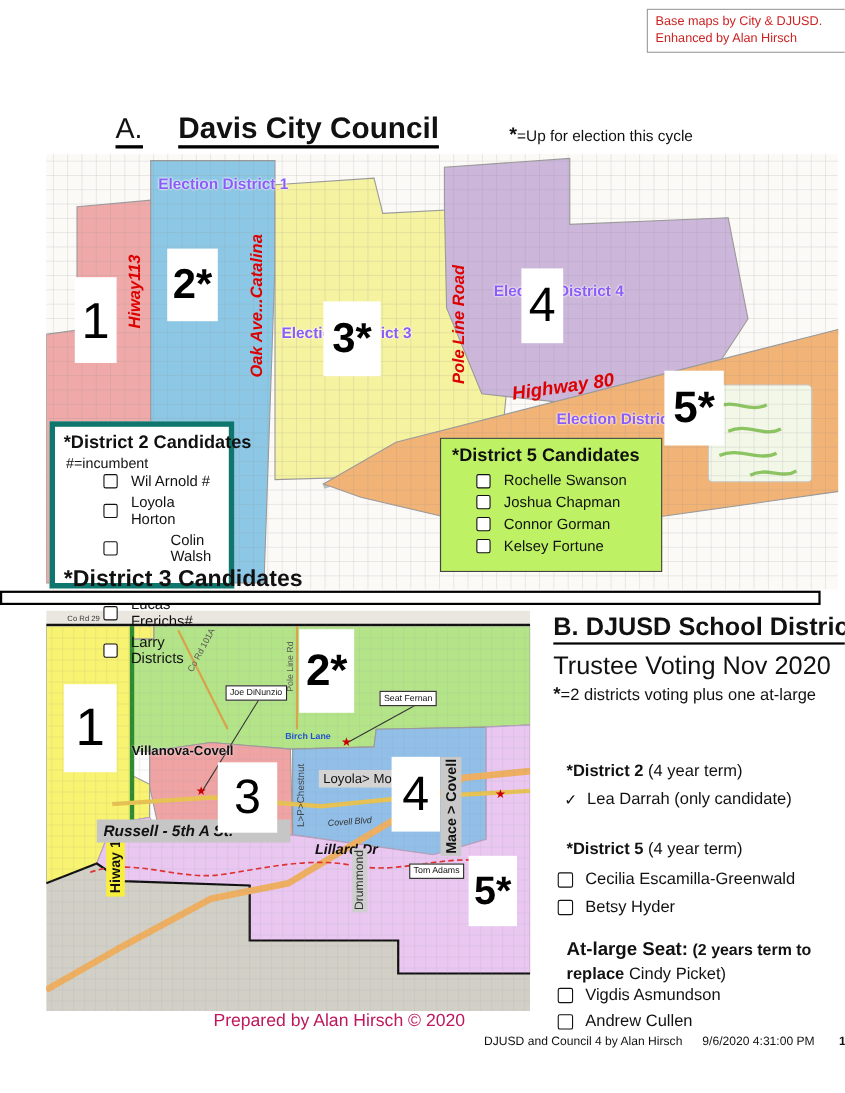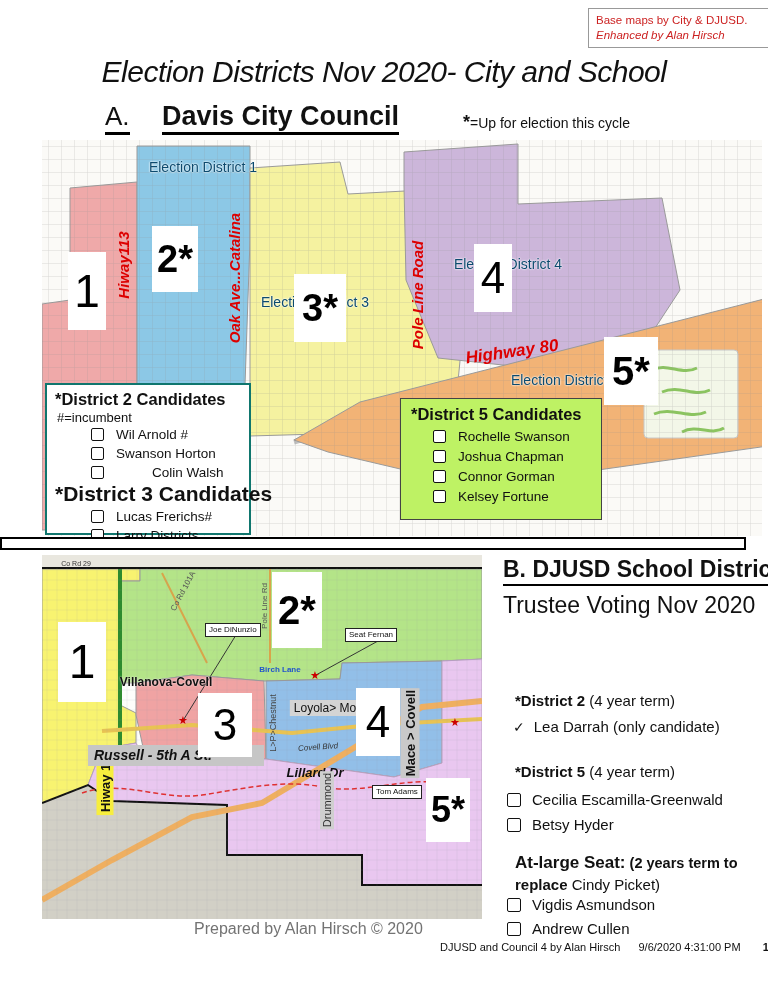--- a/index.html
+++ b/index.html
@@ -2,43 +2,42 @@
 <html><head>
 <meta charset="utf-8">
 <style>
   html,body{margin:0;padding:0;}
   #page{position:relative;width:768px;height:994px;background:#ffffff;overflow:hidden;
         font-family:"Liberation Sans", sans-serif;color:#111;}
   .abs{position:absolute;}
   .vlabel{position:absolute;transform:translate(-50%,-50%) rotate(-90deg);white-space:nowrap;}
   .clabel{position:absolute;transform:translate(-50%,-50%);white-space:nowrap;}
   .redroad{color:#dd0000;font-weight:bold;font-style:italic;}
-  .orangelab{color:#0c4a6e;font-weight:normal;font-size:14px;text-shadow:0 0 2px #fff,0 0 2px #fff;}
+  .orangelab{color:#8b5cf6;font-weight:bold;font-size:14px;text-shadow:0 0 2px #fff,0 0 2px #fff;}
   .numbox{position:absolute;background:#fff;display:flex;align-items:center;justify-content:center;
           color:#000;z-index:3;line-height:1;}
   .cb{display:inline-block;width:11px;height:11px;border:1.7px solid #111;border-radius:2px;
       background:#fff;flex:none;}
   .crow{display:flex;align-items:center;gap:12px;}
   .callout{position:absolute;background:#fff;border:1px solid #222;font-size:8px;padding:0 3px;
            line-height:12px;white-space:nowrap;z-index:4;}
   .star{position:absolute;color:#cc0000;font-size:11px;line-height:11px;z-index:3;}
   .ul{border-bottom:3px solid #000;padding-bottom:1px;}
   svg{display:block;}
 </style>
 </head>
 <body>
 
 <div id="page">
 
   <div class="abs" style="left:588px;top:8px;width:168px;border:1px solid #999;padding:4px 7px;background:#fff;z-index:5;">
     <div style="font-size:11.5px;color:#cc2222;line-height:15px;">Base maps by City &amp; DJUSD.</div>
-    <div style="font-size:11.5px;color:#cc2222;line-height:15px;font-style:italic;">Enhanced by Alan Hirsch</div>
-  </div>
-
-  <div class="abs" style="left:0;top:55px;width:768px;text-align:center;font-size:30px;font-style:italic;letter-spacing:-0.5px;">Election Districts Nov 2020- City and School</div>
+    <div style="font-size:11.5px;color:#cc2222;line-height:15px;">Enhanced by Alan Hirsch</div>
+  </div>
+
 
   <div class="abs" style="left:105px;top:101px;font-size:26px;">
     <span class="ul">A.</span>
     <span style="display:inline-block;width:18px;"></span>
     <span class="ul" style="font-weight:bold;font-size:27px;">Davis City Council</span>
   </div>
   <div class="abs" style="left:463px;top:112px;font-size:14px;">
     <span style="font-weight:bold;font-size:18px;">*</span><span>=Up for election this cycle</span>
   </div>
 
@@ -73,49 +72,49 @@
     <div class="vlabel redroad" style="left:192px;top:138px;font-size:15px;z-index:2;">Oak Ave...Catalina</div>
     <div class="vlabel redroad" style="left:375px;top:155px;font-size:15px;z-index:2;">Pole Line Road</div>
     <div class="clabel redroad" style="left:470px;top:212px;font-size:17px;transform:translate(-50%,-50%) rotate(-8deg);z-index:2;">Highway 80</div>
 
     <div class="numbox" style="left:26px;top:112px;width:38px;height:78px;font-size:46px;">1</div>
     <div class="numbox" style="left:110px;top:86px;width:46px;height:66px;font-size:38px;font-weight:bold;">2*</div>
     <div class="numbox" style="left:252px;top:134px;width:52px;height:68px;font-size:38px;font-weight:bold;">3*</div>
     <div class="numbox" style="left:432px;top:104px;width:38px;height:68px;font-size:44px;">4</div>
     <div class="numbox" style="left:562px;top:197px;width:54px;height:68px;font-size:40px;font-weight:bold;">5*</div>
 
-    <div class="abs" style="left:3px;top:243px;width:206px;height:152px;background:#fff;border:2px solid #0f766e;padding:5px 8px;box-sizing:border-box;z-index:5;">
+    <div class="abs" style="left:3px;top:243px;width:168px;height:152px;background:#fff;border:5px solid #0f766e;padding:5px 8px;box-sizing:border-box;z-index:5;">
       <div style="font-size:16.5px;font-weight:bold;white-space:nowrap;">*District 2 Candidates</div>
       <div style="font-size:13px;margin:1px 0 2px 2px;">#=incumbent</div>
       <div class="crow" style="margin:2px 0 0 36px;font-size:13.5px;">
           <span class="cb"></span>
           <span>Wil Arnold #</span>
         </div>
       <div class="crow" style="margin:4px 0 0 36px;font-size:13.5px;">
           <span class="cb"></span>
-          <span>Swanson Horton</span>
+          <span>Loyola Horton</span>
         </div>
       <div class="crow" style="margin:4px 0 0 36px;font-size:13.5px;gap:48px;">
           <span class="cb"></span>
           <span>Colin Walsh</span>
         </div>
       <div style="font-size:21px;font-weight:bold;margin-top:2px;white-space:nowrap;">*District 3 Candidates</div>
       <div class="crow" style="margin:3px 0 0 36px;font-size:13.5px;">
           <span class="cb"></span>
           <span>Lucas Frerichs#</span>
         </div>
       <div class="crow" style="margin:4px 0 0 36px;font-size:13.5px;">
           <span class="cb"></span>
           <span>Larry Districts</span>
         </div>
     </div>
 
     <div class="abs" style="left:358px;top:258px;width:202px;height:122px;background:#bef264;border:1px solid #444;padding:6px 10px;box-sizing:border-box;z-index:5;">
       <div style="font-size:16.5px;font-weight:bold;white-space:nowrap;">*District 5 Candidates</div>
-      <div class="crow" style="margin:5px 0 0 22px;font-size:13.5px;">
+      <div class="crow" style="margin:5px 0 0 22px;font-size:13.5px;align-items:flex-end;">
           <span class="cb"></span>
           <span>Rochelle Swanson</span>
         </div>
       <div class="crow" style="margin:5px 0 0 22px;font-size:13.5px;">
           <span class="cb"></span>
           <span>Joshua Chapman</span>
         </div>
       <div class="crow" style="margin:5px 0 0 22px;font-size:13.5px;">
           <span class="cb"></span>
           <span>Connor Gorman</span>
@@ -182,20 +181,23 @@
     <div class="numbox" style="left:16px;top:67px;width:48px;height:80px;font-size:48px;">1</div>
     <div class="numbox" style="left:230px;top:17px;width:50px;height:76px;font-size:40px;font-weight:bold;">2*</div>
     <div class="numbox" style="left:156px;top:138px;width:54px;height:64px;font-size:44px;">3</div>
     <div class="numbox" style="left:314px;top:133px;width:44px;height:68px;font-size:44px;">4</div>
     <div class="numbox" style="left:384px;top:223px;width:44px;height:64px;font-size:36px;font-weight:bold;">5*</div>
   </div>
 
   <div class="abs" style="left:503px;top:556px;width:262px;">
     <div style="font-size:23px;font-weight:bold;border-bottom:2px solid #000;display:inline-block;padding-bottom:1px;white-space:nowrap;">B. DJUSD School District</div>
     <div style="font-size:23px;margin-top:6px;white-space:nowrap;">Trustee Voting Nov 2020</div>
+    <div style="font-size:15px;margin-top:2px;white-space:nowrap;">
+      <span style="font-weight:bold;font-size:17px;">*</span><span>=2 districts voting  plus one at-large</span>
+    </div>
   </div>
 
   <div class="abs" style="left:515px;top:692px;font-size:15px;">
     <span style="font-weight:bold;">*District 2</span><span> (4 year term)</span>
   </div>
   <div class="abs crow" style="left:513px;top:718px;font-size:15px;gap:9px;">
     <span style="font-size:14px;">✓</span>
     <span>Lea Darrah (only candidate)</span>
   </div>
 
@@ -217,21 +219,21 @@
   </div>
   <div class="abs crow" style="left:507px;top:896px;font-size:15px;gap:11px;">
     <span class="cb" style="width:12px;height:12px;"></span>
     <span>Vigdis Asmundson</span>
   </div>
   <div class="abs crow" style="left:507px;top:920px;font-size:15px;gap:11px;">
     <span class="cb" style="width:12px;height:12px;"></span>
     <span>Andrew Cullen</span>
   </div>
 
-  <div class="abs" style="left:190px;top:920px;font-size:16px;color:#737373;background:#fff;padding:0 4px;z-index:7;">Prepared by Alan Hirsch © 2020</div>
+  <div class="abs" style="left:190px;top:920px;font-size:16px;color:#be185d;background:#fff;padding:0 4px;z-index:7;">Prepared by Alan Hirsch © 2020</div>
   <div class="abs" style="left:440px;top:941px;font-size:11px;color:#111;white-space:nowrap;z-index:7;">
     <span>DJUSD and Council 4 by Alan Hirsch</span>
     <span style="display:inline-block;width:12px;"></span>
     <span>9/6/2020 4:31:00 PM</span>
     <span style="display:inline-block;width:16px;"></span>
     <span style="font-weight:bold;">1</span>
   </div>
 
 </div>
 

